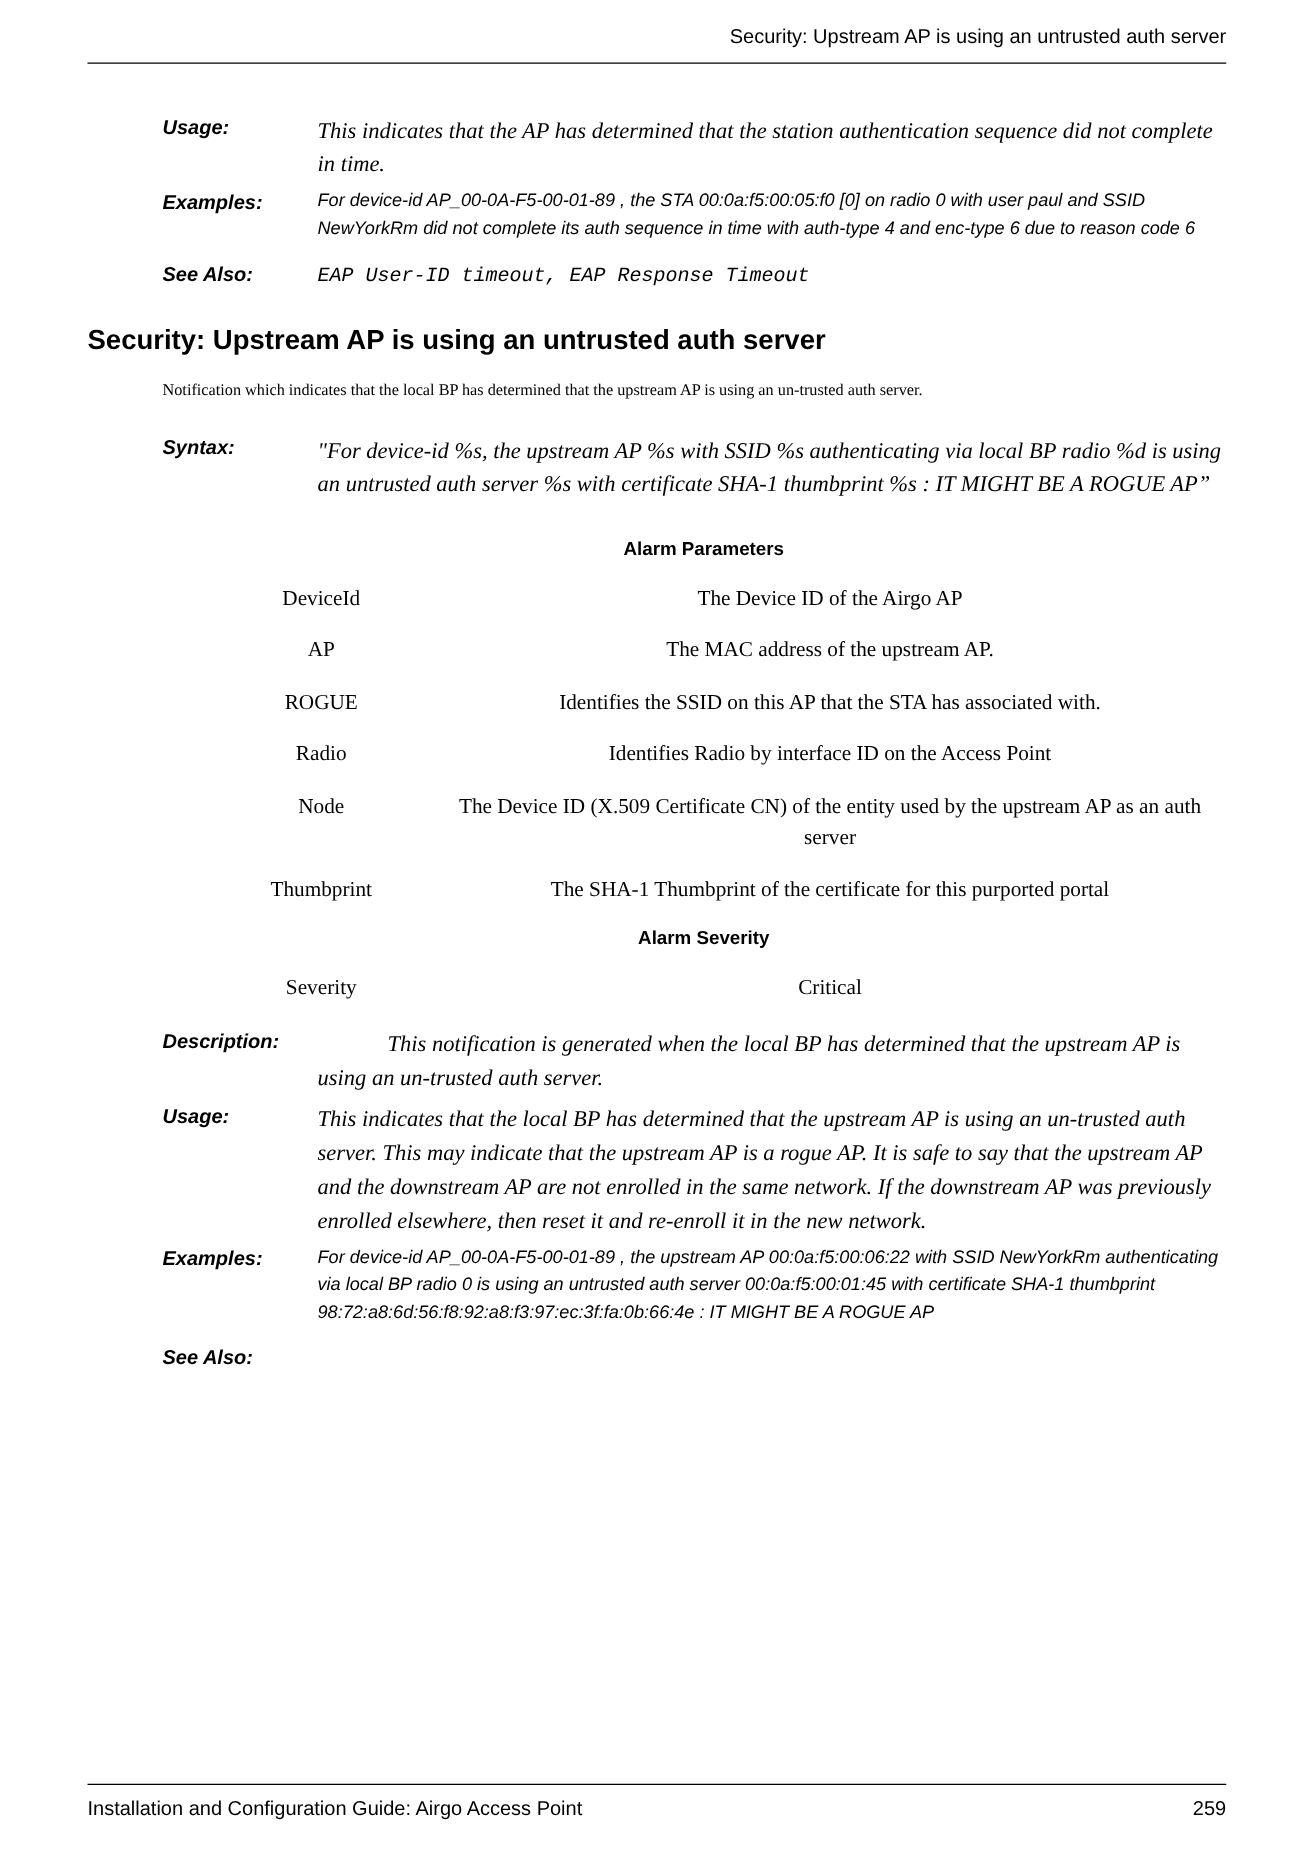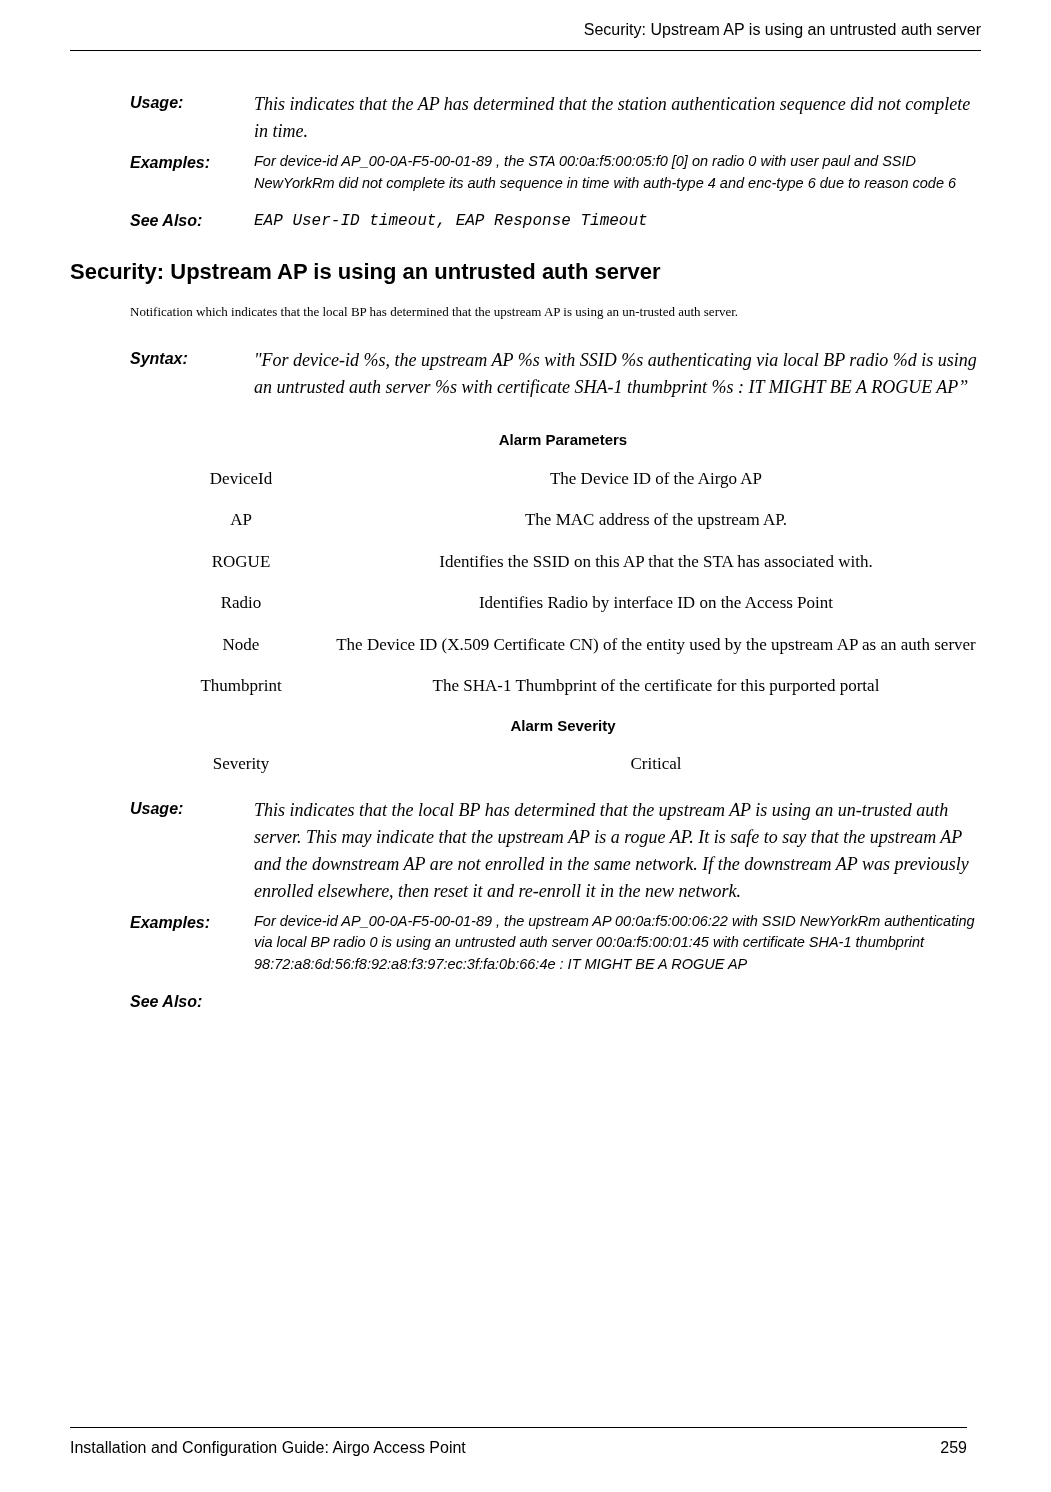--- a/index.html
+++ b/index.html
@@ -80,40 +80,40 @@
     .params-heading {
       font-family: Arial, Helvetica, sans-serif;
       font-weight: bold;
       font-size: 15px;
       margin-bottom: 14px;
       margin-top: 10px;
     }
     .params-row {
       display: flex;
       margin-bottom: 16px;
-      margin-left: 6px;
+      margin-left: 22px;
     }
     .params-name {
       flex: 0 0 180px;
       font-family: 'Times New Roman', Times, serif;
       font-size: 17px;
     }
     .params-desc {
       flex: 1;
       font-family: 'Times New Roman', Times, serif;
       font-size: 17px;
     }
     .defn-text.indented-first {
       text-indent: 56px;
     }
     .footer {
       position: absolute;
       bottom: 32px;
       left: 70px;
-      right: 84px;
+      right: 70px;
       border-top: 1px solid #000;
       padding-top: 8px;
       display: flex;
       justify-content: space-between;
       font-family: Arial, Helvetica, sans-serif;
       font-size: 16px;
     }
   </style>
 </head>
 <body>
@@ -179,20 +179,24 @@
       </div>
     <div class="params-heading">Alarm Severity</div>
     <div class="params-row">
       <div class="params-name">Severity</div>
       <div class="params-desc">Critical</div>
     </div>
   </div>
 
   <div class="defn-block" style="margin-top:20px;">
     <div class="defn-row">
+      <div class="defn-label">Description:</div>
+      <div class="defn-text indented-first">This notification is generated when the local BP has determined that the upstream AP is using an un-trusted auth server.</div>
+    </div>
+    <div class="defn-row">
       <div class="defn-label">Usage:</div>
       <div class="defn-text">This indicates that the local BP has determined that the upstream AP is using an un-trusted auth server.  This may indicate that the upstream AP is a rogue AP. It is safe to say that the upstream AP and the downstream AP are not enrolled in the same network. If the downstream AP was previously enrolled elsewhere, then reset it and re-enroll it in the new network.</div>
     </div>
     <div class="defn-row">
       <div class="defn-label">Examples:</div>
       <div class="defn-text sans">For device-id AP_00-0A-F5-00-01-89 , the upstream AP 00:0a:f5:00:06:22 with SSID NewYorkRm authenticating via local BP radio 0 is using an untrusted auth server 00:0a:f5:00:01:45 with certificate SHA-1 thumbprint 98:72:a8:6d:56:f8:92:a8:f3:97:ec:3f:fa:0b:66:4e : IT MIGHT BE A ROGUE AP</div>
     </div>
     <div class="defn-row" style="margin-top:14px;">
       <div class="defn-label">See Also:</div>
       <div class="defn-text mono"></div>

